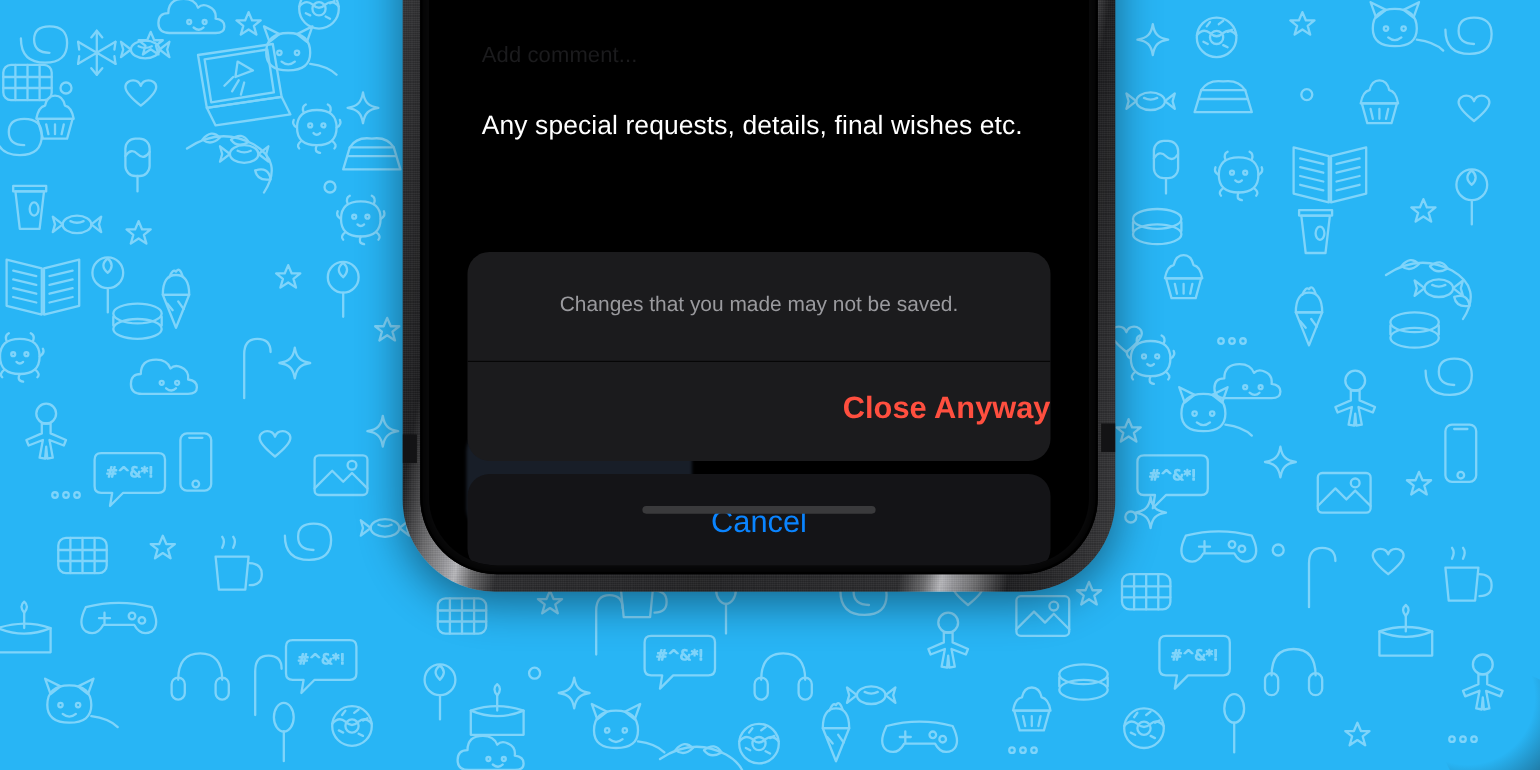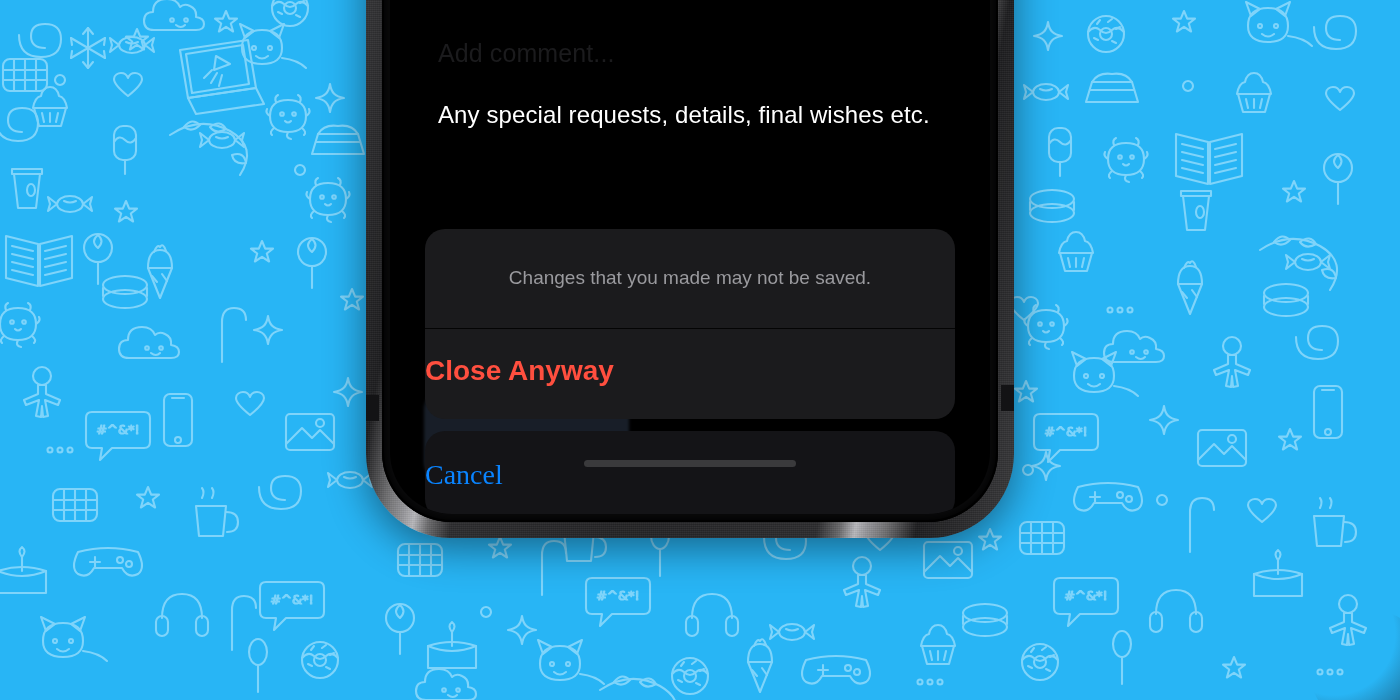--- a/index.html
+++ b/index.html
@@ -120,21 +120,21 @@
   #app-content {
     position: absolute;
     inset: 0;
     padding: 0;
   }
 
   .field-placeholder {
     position: absolute;
     left: 48px;
     color: #1b1b1d;
-    font-size: 25px;
+    font-size: 20px;
     font-weight: 400;
     letter-spacing: 0.1px;
     white-space: nowrap;
   }
   #add-comment-text   { top: 135px; }
   #special-requests-text { top: 197px; font-size: 24px; color: #ffffff; }
 
   
   #ghost-card {
     position: absolute;
@@ -173,41 +173,41 @@
 
   #alert-divider {
     height: 1px;
     background: #000;
     opacity: 0.85;
   }
 
   #close-anyway-button {
     display: block;
     width: 100%;
-    text-align: left;
+    text-align: right;
     background: transparent;
     border: none;
     color: #ff4f3f;
     font-family: "Liberation Sans", sans-serif;
     font-size: 28px;
     font-weight: 700;
     padding: 26px 0 32px;
     cursor: pointer;
   }
 
   #cancel-button {
     display: block;
     width: 100%;
     margin-top: 12px;
-    text-align: left;
+    text-align: center;
     background: #141417;
     border: none;
     border-radius: 20px;
     color: #0a84ff;
-    font-family: Liberation Serif, serif;
+    font-family: Liberation Sans, sans-serif;
     font-size: 28px;
     font-weight: 400;
     padding: 28px 0 28px;
     cursor: pointer;
     position: relative;
     z-index: 2;
   }
 
   
   #home-indicator {

